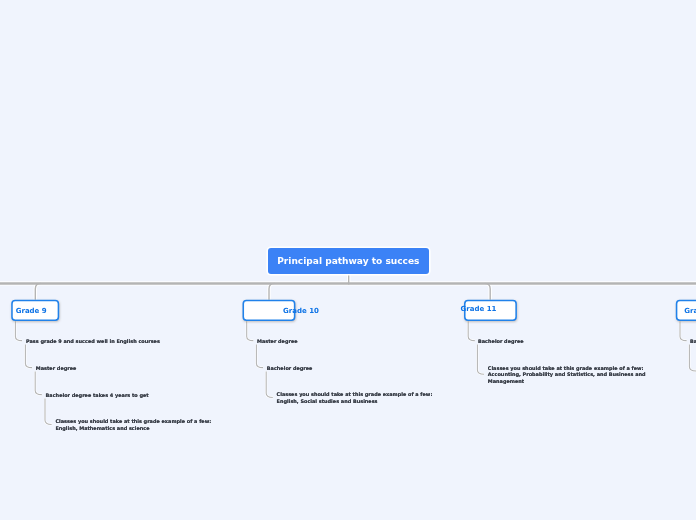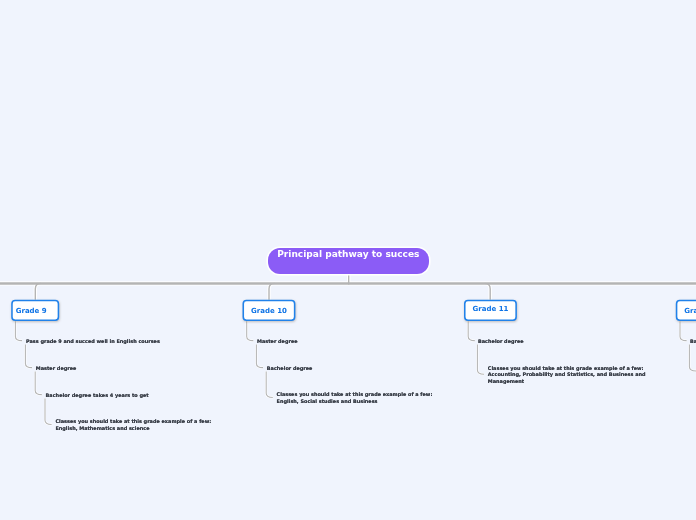--- a/index.html
+++ b/index.html
@@ -1,20 +1,20 @@
 <!DOCTYPE html>
 <html><head>
 <meta charset="utf-8">
 <style>
   html,body{margin:0;padding:0;}
   body{width:696px;height:520px;background:#f0f4fd;font-family:"DejaVu Sans",sans-serif;overflow:hidden;-webkit-font-smoothing:antialiased;}
   #canvas{position:relative;width:696px;height:520px;transform:translateZ(0);}
   svg.links{position:absolute;left:0;top:0;width:696px;height:520px;pointer-events:none;}
-  .root-node{position:absolute;background:#8b5cf6;color:#fff;border-radius:12px;
-    font-weight:700;font-size:9.05px;display:flex;align-items:flex-start;justify-content:center;
+  .root-node{position:absolute;background:#3b82f6;color:#fff;border-radius:3px;
+    font-weight:700;font-size:9.05px;display:flex;align-items:center;justify-content:center;
     box-shadow:0 0 0 1.6px #ffffff;}
   .grade-node{position:absolute;color:#0d73e6;font-weight:700;font-size:7px;
     display:flex;align-items:center;justify-content:center;}
   .grade-node span{position:relative;top:1px;}
   .root-node span{position:relative;top:0.5px;}
   .leaf{position:absolute;color:#3b404a;font-size:4.94px;font-weight:700;line-height:6.6px;text-shadow:0 0 0.12px #3b404a;}
 </style>
 </head>
 <body>
 
@@ -80,27 +80,27 @@
     <span>Principal pathway to succes</span>
   </div>
   <div id="nodes">
       <div class="grade-node" style="left: 11.2px; top: 299.8px; width: 40px; height: 21.2px;">
         <span>Grade 9</span>
       </div>
       <div class="leaf" style="left: 26px; top: 337.75px; width: 162px;">Pass grade 9 and succed well in English courses</div>
       <div class="leaf" style="left: 35.8px; top: 364.75px; width: 162px;">Master degree</div>
       <div class="leaf" style="left: 45.6px; top: 391.75px; width: 162px;">Bachelor degree takes 4 years to get</div>
       <div class="leaf" style="left: 55.4px; top: 418.25px; width: 162px;">Classes you should take at this grade example of a few: English, Mathematics and science</div>
-      <div class="grade-node" style="left: 242.5px; top: 299.8px; width: 52.9px; height: 21.2px;">
+      <div class="grade-node" style="left: 242.5px; top: 299.8px; width: 52.9px; height: 21.2px; padding-left: 32px;">
         <span>Grade 10</span>
       </div>
       <div class="leaf" style="left: 257px; top: 337.75px; width: 162px;">Master degree</div>
       <div class="leaf" style="left: 266.8px; top: 364.75px; width: 162px;">Bachelor degree</div>
       <div class="leaf" style="left: 276.6px; top: 391.25px; width: 162px;">Classes you should take at this grade example of a few: English, Social studies and Business</div>
-      <div class="grade-node" style="left: 464px; top: 299.8px; width: 52.9px; height: 17px;">
+      <div class="grade-node" style="left: 452px; top: 299.8px; width: 52.9px; height: 17px;">
         <span>Grade 11</span>
       </div>
       <div class="leaf" style="left: 478px; top: 337.75px; width: 162px;">Bachelor degree</div>
       <div class="leaf" style="left: 487.8px; top: 364.75px; width: 162px;">Classes you should take at this grade example of a few: Accounting, Probability and Statistics, and Business and Management</div>
       <div class="grade-node" style="left: 675.8px; top: 299.8px; width: 52.9px; height: 21.2px;">
         <span>Grade 12</span>
       </div>
       <div class="leaf" style="left: 690px; top: 337.75px; width: 162px;">Bachelor degree</div>
     </div>
 </div>

